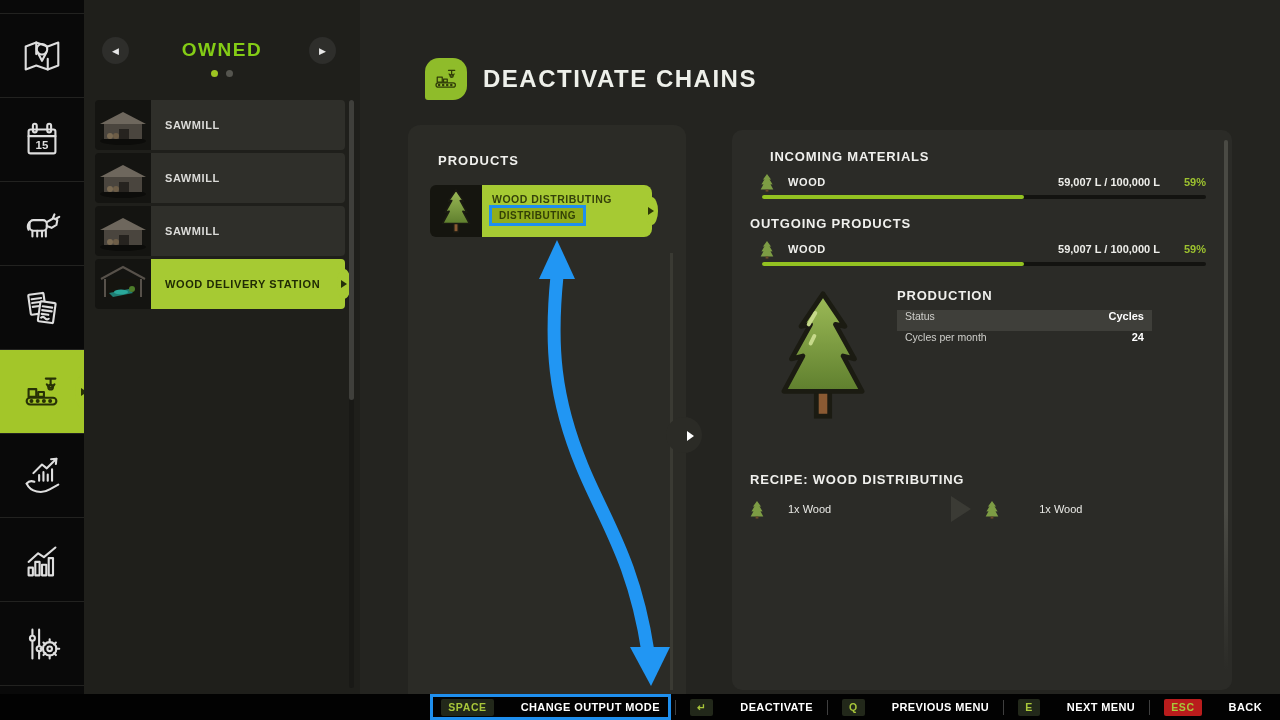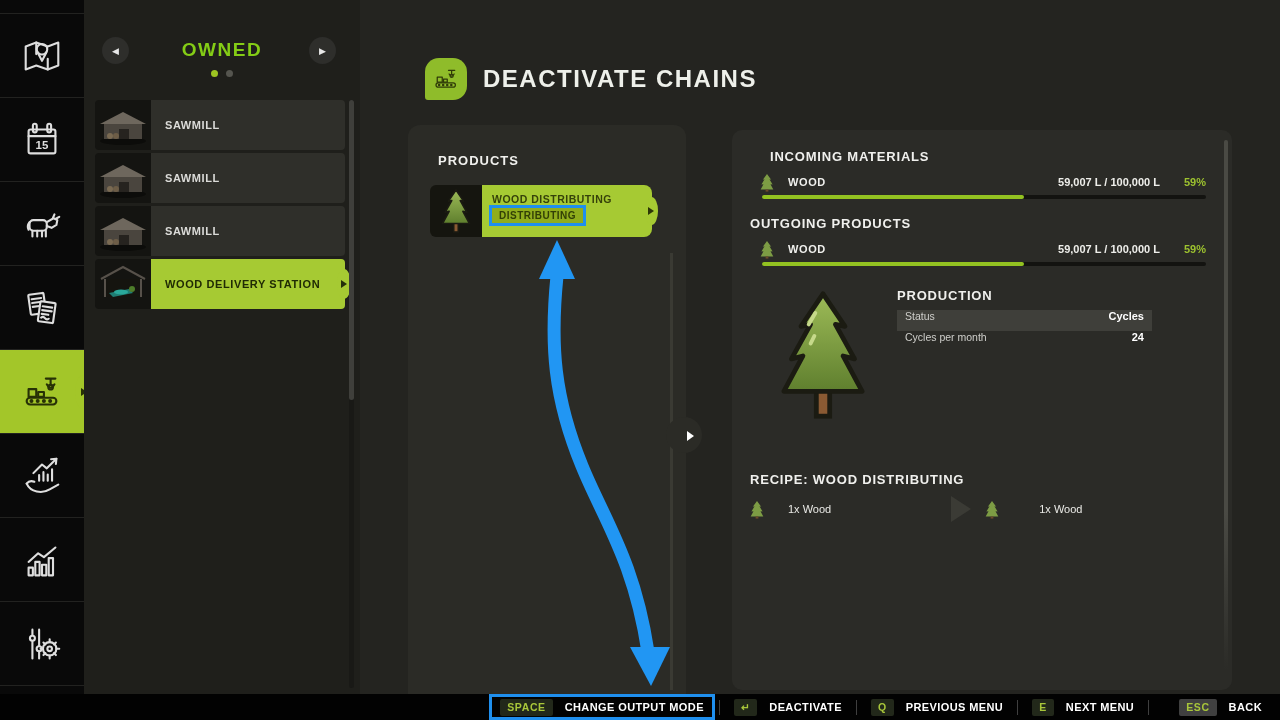--- a/index.html
+++ b/index.html
@@ -116,25 +116,25 @@
   .rarrow { width:0; height:0; border-top:13px solid transparent; border-bottom:13px solid transparent;
             border-left:20px solid #3b3b35; margin-left:120px; }
   .rtree2 { margin-left:14px; }
   .rqty2 { color:#e9e9e5; font-size:11px; margin-left:40px; }
   .rscroll { position:absolute; right:4px; top:10px; width:4px; height:530px; border-radius:2px;
              background:linear-gradient(#4a4a44 70%, rgba(74,74,68,0)); }
 
   
   .keybar { position:absolute; left:0; bottom:0; width:1280px; height:26px; background:#020202;
             display:flex; align-items:center; justify-content:flex-end; padding-right:8px; z-index:40; }
-  .kgroup { display:flex; align-items:center; height:26px; padding:0 10px; gap:12px;justify-content:center; }
+  .kgroup { display:flex; align-items:center; height:26px; padding:0 10px; gap:27px;justify-content:center; }
   .kgroup.hl { border:3px solid #1f8fee; padding:0 8px; }
   .kbadge { background:#22281a; color:#a8c63a; font-size:10.5px; font-weight:bold;
             letter-spacing:.6px; padding:2px 7px; border-radius:2px; line-height:13px; }
-  .kbadge.esc { background:#404040;margin-left:16px; }
+  .kbadge.esc { background:#b91c1c; }
   .klabel { color:#ffffff; font-size:11px; font-weight:bold; letter-spacing:.4px; }
   .kdiv { width:1px; height:15px; background:#3f3f3f; margin:0 4px; }
 
   
   .overlay { position:absolute; left:0; top:0; width:1280px; height:720px;
              pointer-events:none; z-index:50; }
 </style>
 </head>
 <body>
 

